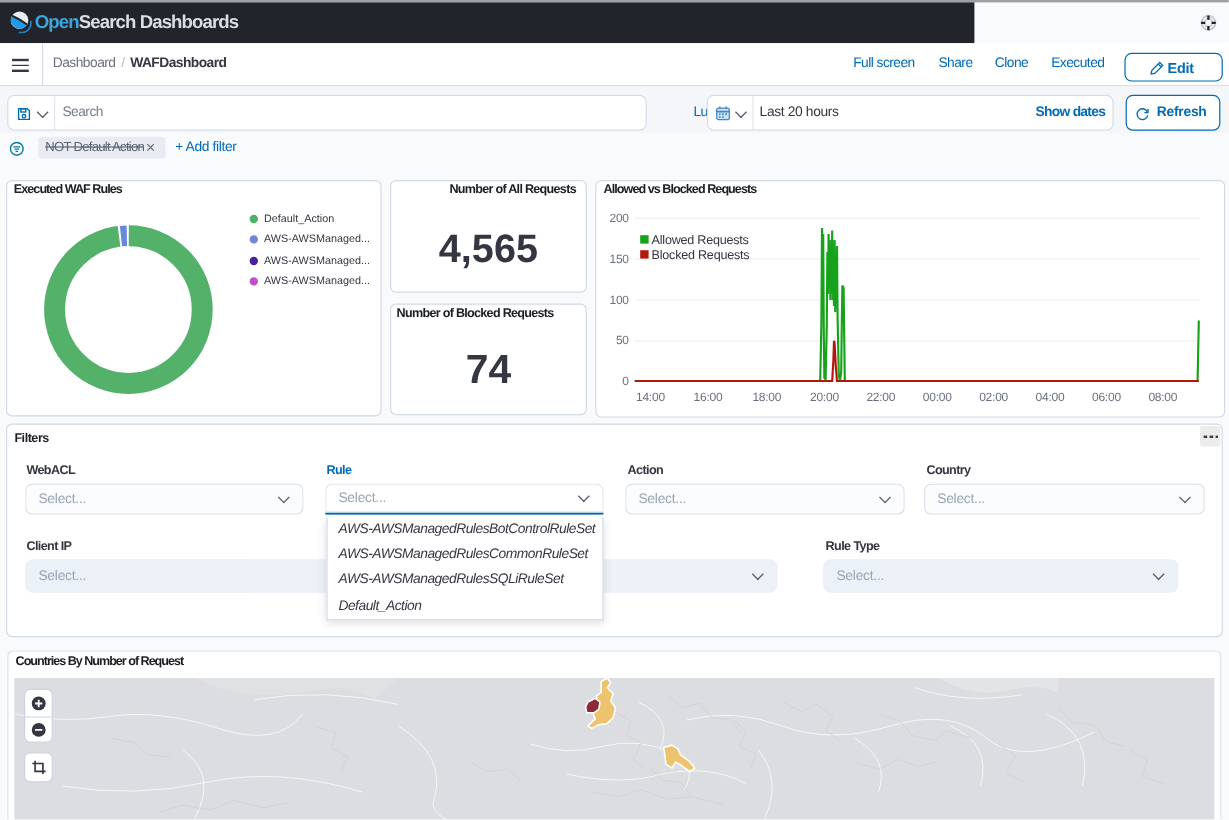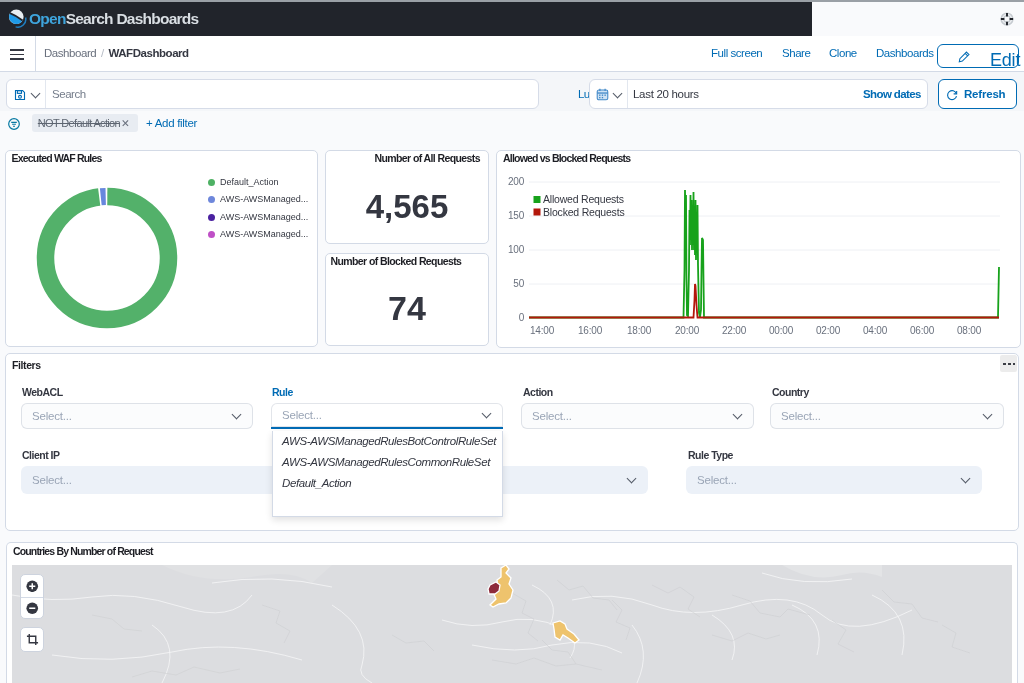--- a/index.html
+++ b/index.html
@@ -36,26 +36,26 @@
 
 <div class="abs" style="left:0;top:36px;width:1024px;height:36px;background:#fff;border-bottom:1px solid #d3dae6;">
   <div class="abs" style="left:10px;top:13px;width:14px;height:1.8px;background:#343741;"></div>
   <div class="abs" style="left:10px;top:17.6px;width:14px;height:1.8px;background:#343741;"></div>
   <div class="abs" style="left:10px;top:22.2px;width:14px;height:1.8px;background:#343741;"></div>
   <div class="abs" style="left:35px;top:0;width:1px;height:35px;background:#d3dae6;"></div>
   <div class="abs ui" style="left:44px;top:11px;color:#69707d;">Dashboard <span style="color:#b4bac4;padding:0 2px;">/</span> <span style="color:#343741;font-weight:600;">WAFDashboard</span></div>
   <div class="abs ui blue" style="left:711px;top:11px;">Full screen</div>
   <div class="abs ui blue" style="left:782px;top:11px;">Share</div>
   <div class="abs ui blue" style="left:829px;top:11px;">Clone</div>
-  <div class="abs ui blue" style="left:876px;top:11px;">Dashboards</div>
+  <div class="abs ui blue" style="left:876px;top:11px;">Executed</div>
   <div class="abs" style="left:937px;top:8px;width:82px;height:24px;border:1px solid #006bb4;border-radius:6px;background:#fff;">
     <svg class="abs" style="left:20px;top:5.5px;" width="12" height="12" viewBox="0 0 16 16">
         <path d="M11.3 1.4 l3.3 3.3 -8.8 8.8 -4.1 0.8 0.8 -4.1 z M9.6 3.1 l3.3 3.3" fill="none" stroke="#006bb4" stroke-width="1.4"></path>
       </svg>
-    <div class="abs" style="left:52px;top:4.5px;font-size:18px;font-weight:400;color:#006bb4;letter-spacing:-0.2px;">Edit</div>
+    <div class="abs" style="left:35px;top:4.5px;font-size:12px;font-weight:700;color:#006bb4;letter-spacing:-0.2px;">Edit</div>
   </div>
 </div>
 
 <div class="abs" style="left:0;top:72px;width:1024px;height:39px;background:#f4f6f9;"></div>
 <div class="abs" style="left:6px;top:79px;width:533px;height:30px;background:#fff;border:1px solid #d6dce8;border-radius:6px;">
   <svg class="abs" style="left:7px;top:9px;" width="12" height="12" viewBox="0 0 16 16">
       <path d="M2 2 h9.5 L14 4.5 V14 H2 Z" fill="none" stroke="#006bb4" stroke-width="1.5"></path>
       <rect x="4.5" y="2.4" width="5.5" height="3.4" fill="none" stroke="#006bb4" stroke-width="1.5"></rect>
       <circle cx="8" cy="10.4" r="1.9" fill="none" stroke="#006bb4" stroke-width="1.5"></circle>
     </svg>
@@ -210,20 +210,21 @@
 <div class="flabel" style="left:688px;top:449px;">Rule Type</div>
 <div class="sel" style="left:686px;top:466px;width:296px;height:28px;background:#ecf1f8;box-shadow:none;">
     <span class="ph">Select...</span>
     <div class="chev" style="right:13px;top:9px;"></div>
   </div>
 
 <div class="abs" style="left:272px;top:431px;width:231px;height:86px;background:#fff;border:1px solid #d3dae6;border-top:none;box-shadow:0 3px 7px rgba(0,0,0,0.12);z-index:5;">
   <div style="padding:0 0 0 9px;font-size:11.5px;color:#343741;line-height:21.2px;letter-spacing:-0.4px;white-space:nowrap;font-style:italic;">
     <div>AWS-AWSManagedRulesBotControlRuleSet</div>
     <div>AWS-AWSManagedRulesCommonRuleSet</div>
+    <div>AWS-AWSManagedRulesSQLiRuleSet</div>
     <div>Default_Action</div>
   </div>
 </div>
 
 <div class="panel" style="left:6px;top:542px;width:1012px;height:141px;border-bottom:none;border-radius:5px 5px 0 0;"></div>
 <div class="ptitle" style="left:13px;top:545px;letter-spacing:-0.85px;">Countries By Number of Request</div>
 <div class="abs" style="left:12px;top:565px;width:1000px;height:118px;background:#dcdde0;overflow:hidden;">
   <svg width="1000" height="118" viewBox="0 0 1000 118">
     <rect width="1000" height="118" fill="#dcdde0"></rect>
     <path d="M770 0 q30 18 60 10 q20 -6 40 2 l0 -12 Z" fill="#e3e4e6"></path>

